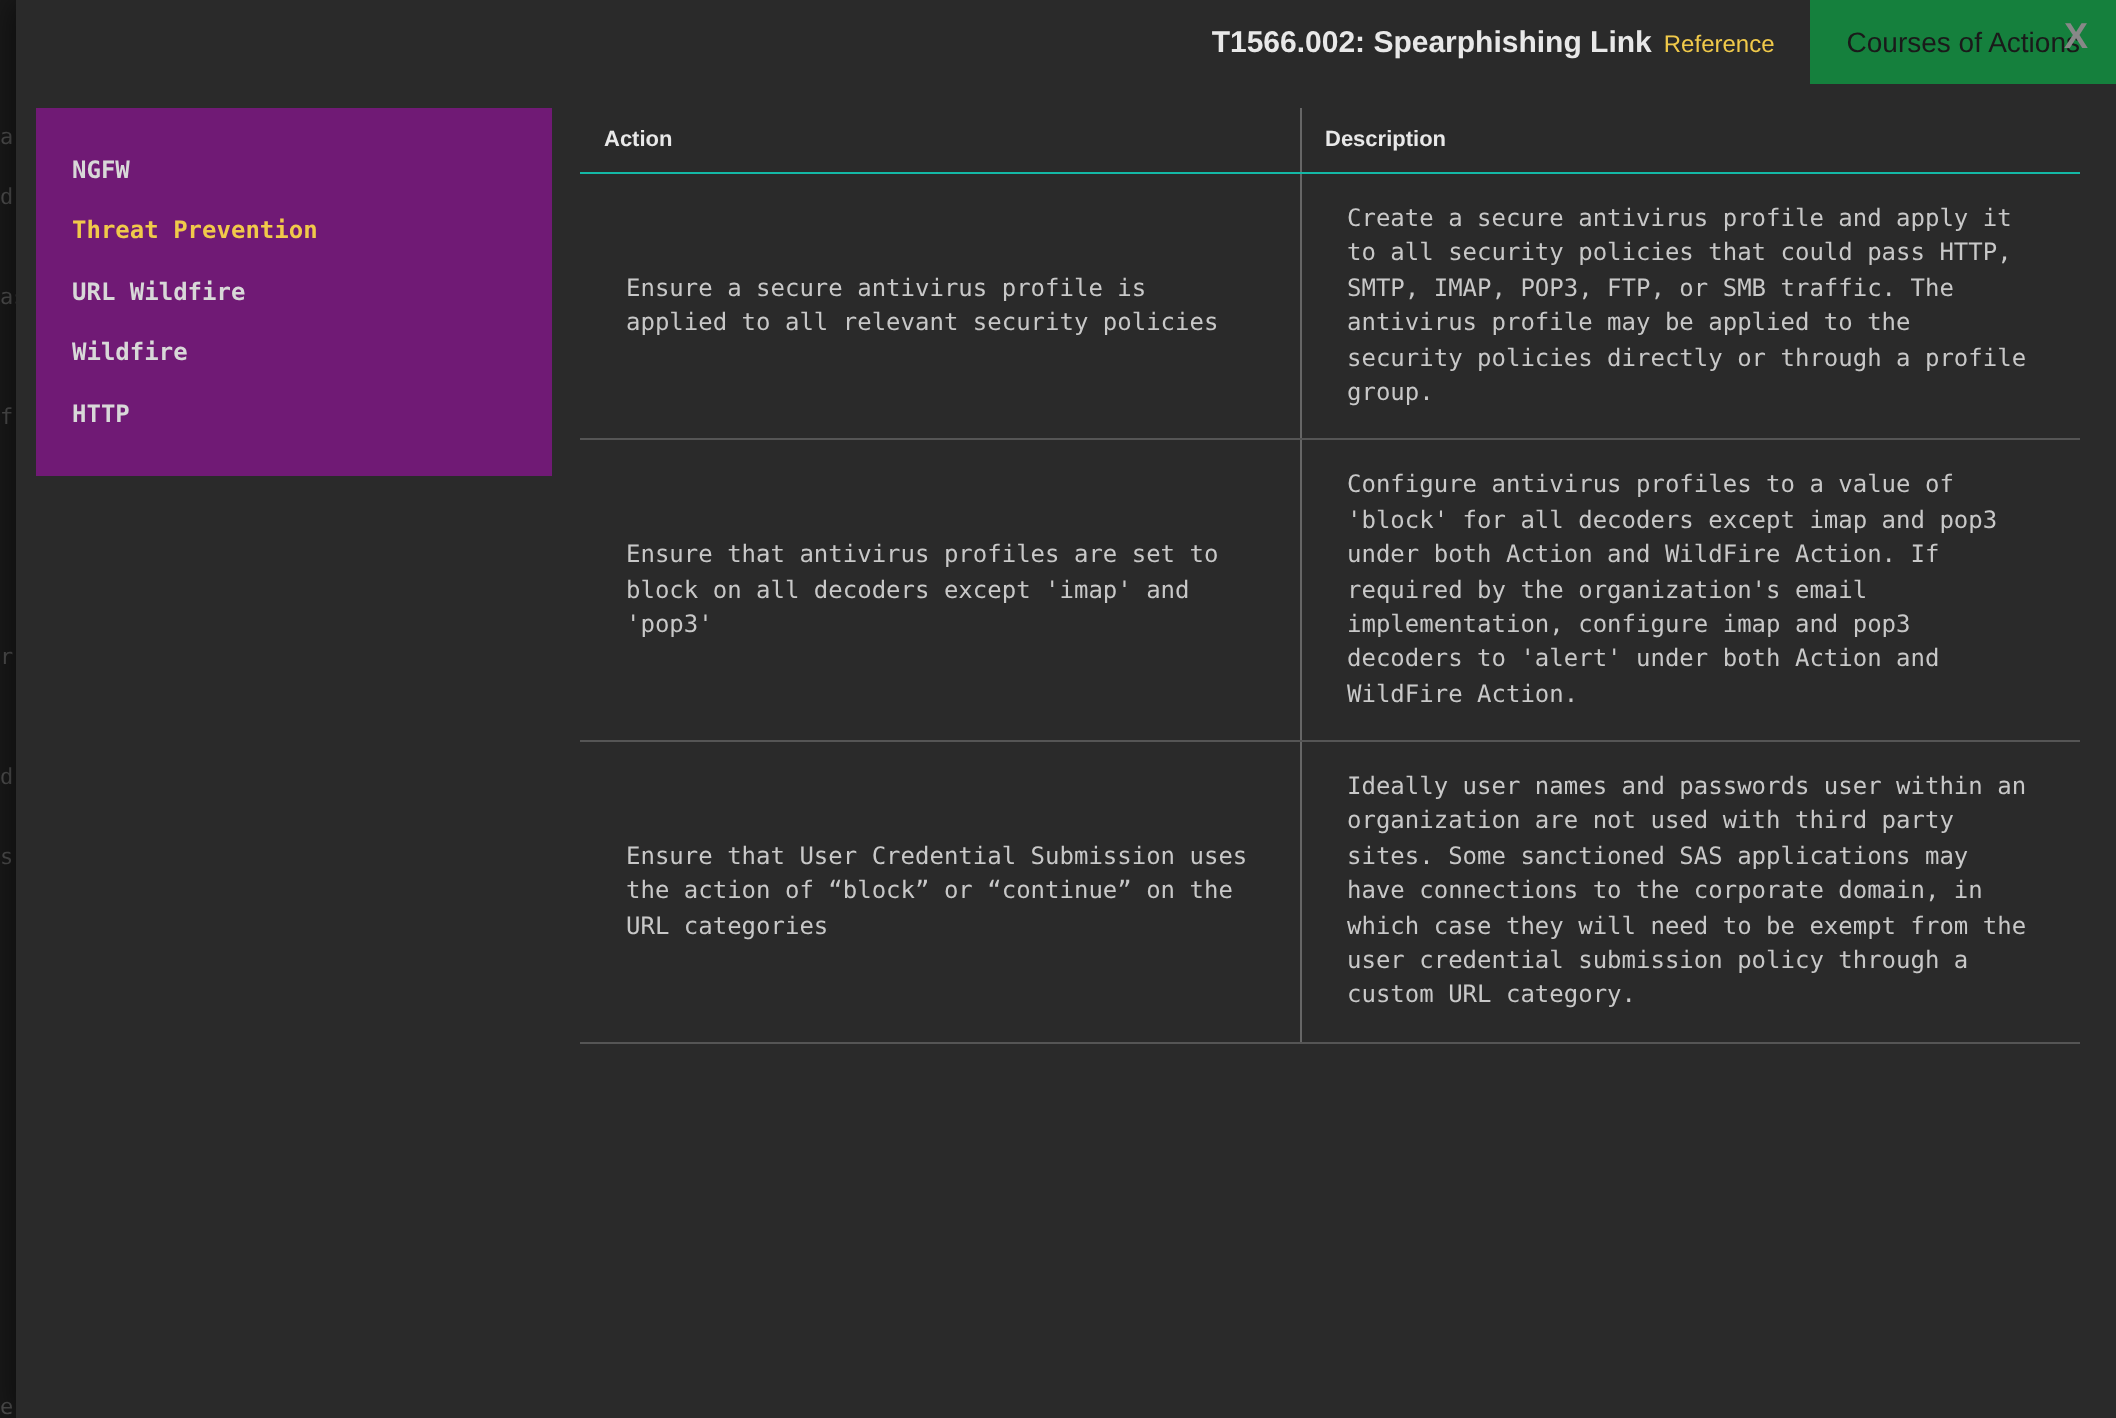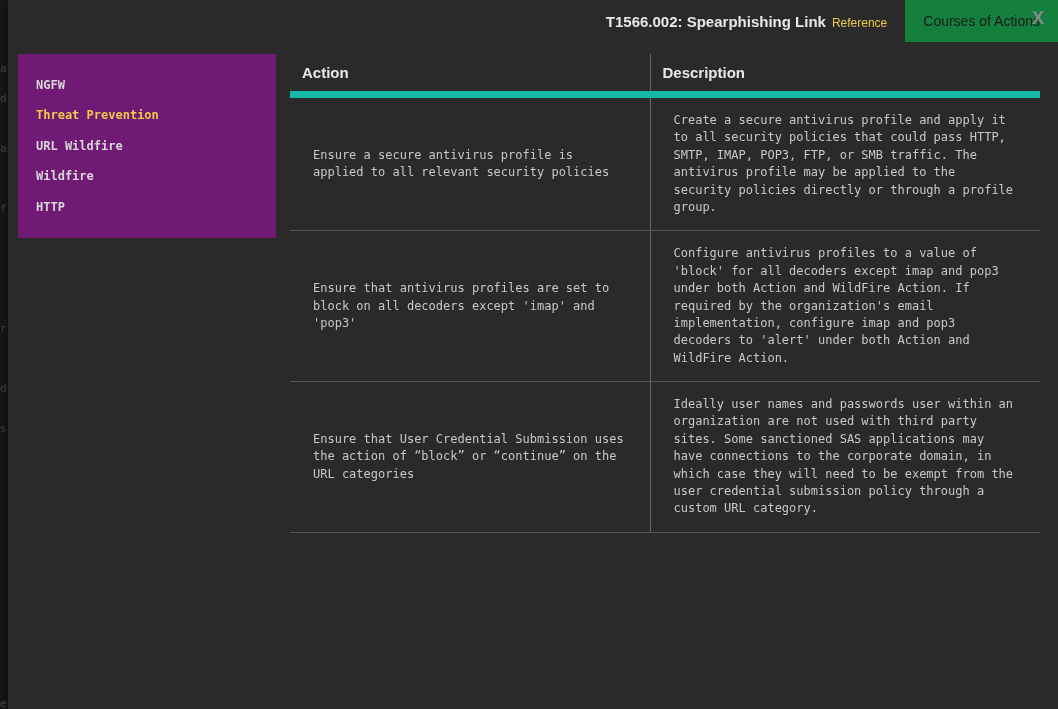--- a/index.html
+++ b/index.html
@@ -115,23 +115,23 @@
       overflow-y: auto;
     }
     .table {
       width: 100%;
       border-collapse: collapse;
     }
     .table th {
       text-align: left;
       padding: 10px 12px;
       font-weight: 700;
-      font-size: 15px;
+      font-size: 11px;
       color: #e8e8e8;
-      border-bottom: 7px solid #14b8a6;
+      border-bottom: 1px solid #14b8a6;
     }
     .table td {
       padding: 14px 23px;
       font-family: "Lucida Console", Monaco, monospace;
       font-size: 12px;
       color: #c8c8c8;
       border-bottom: 1px solid #555;
       vertical-align: middle;
       line-height: 1.45;
     }

